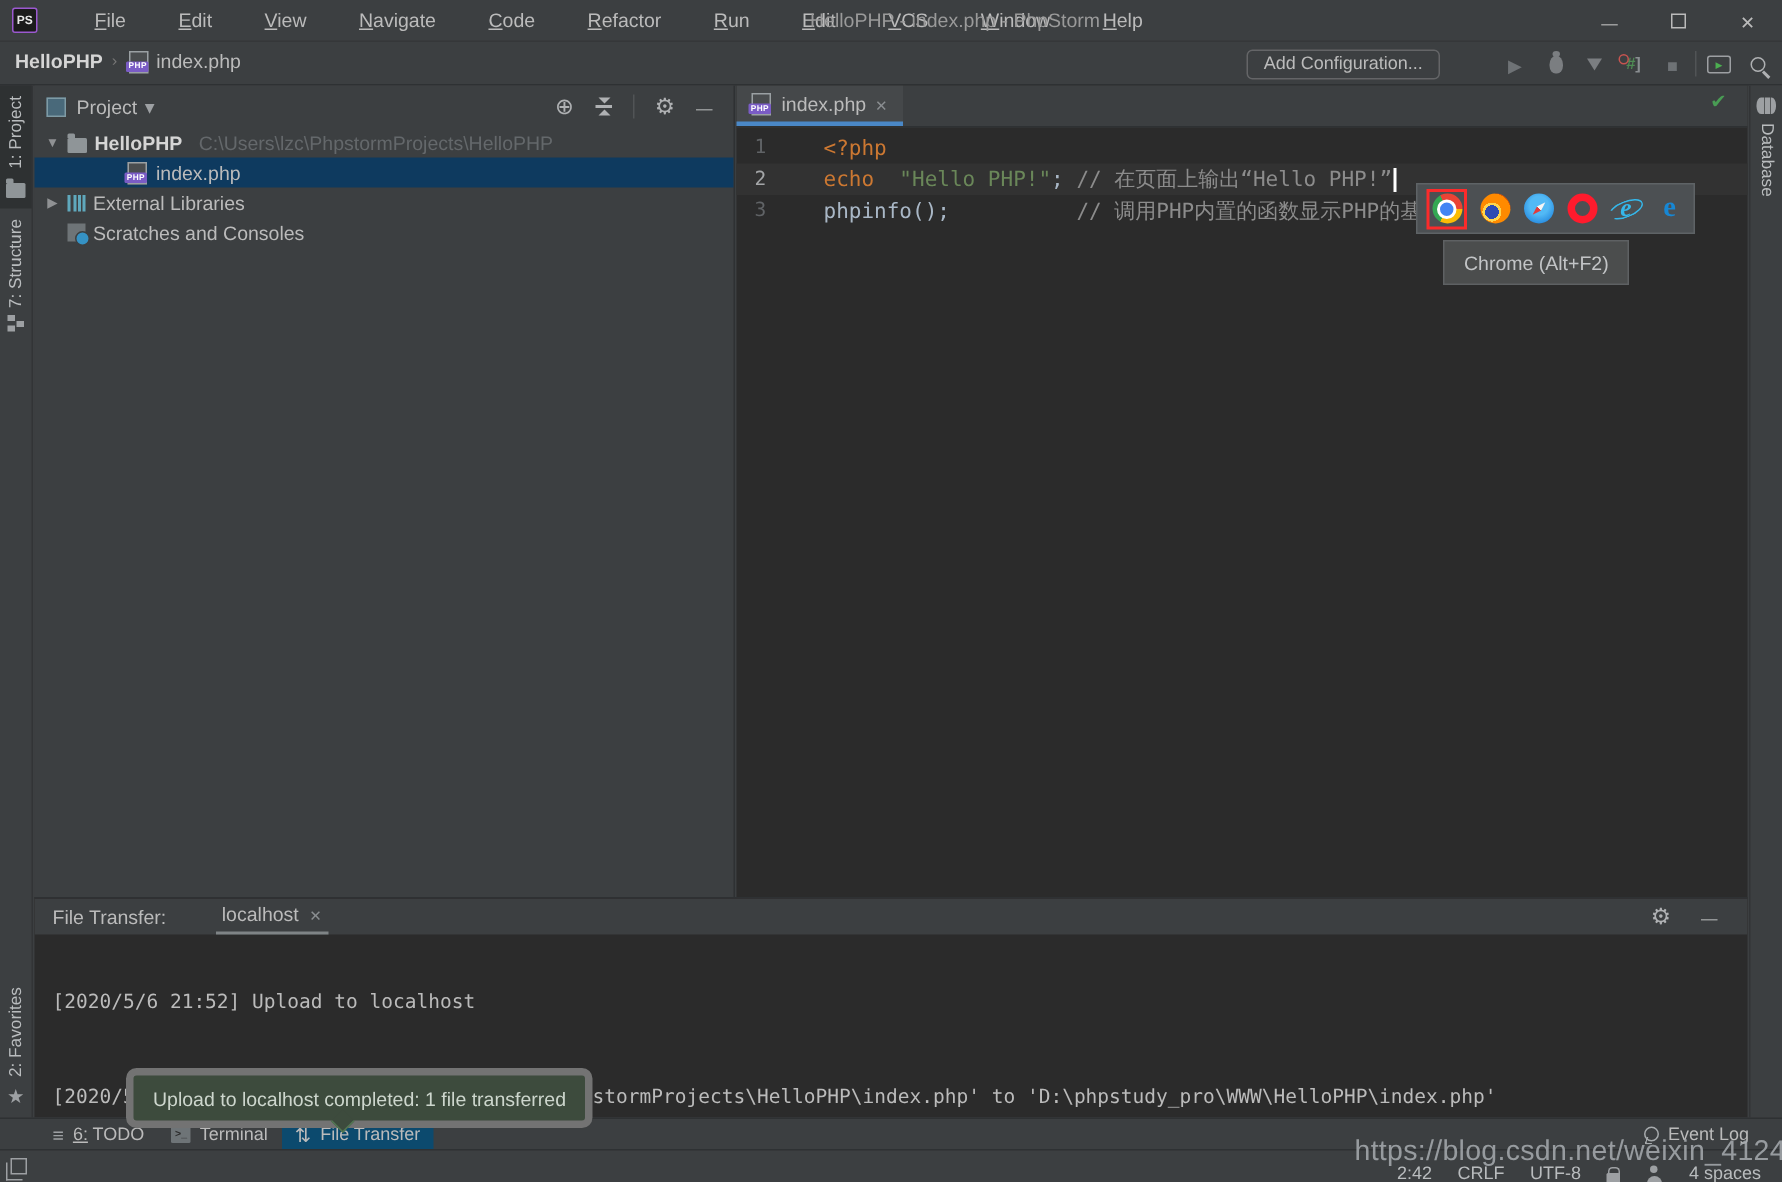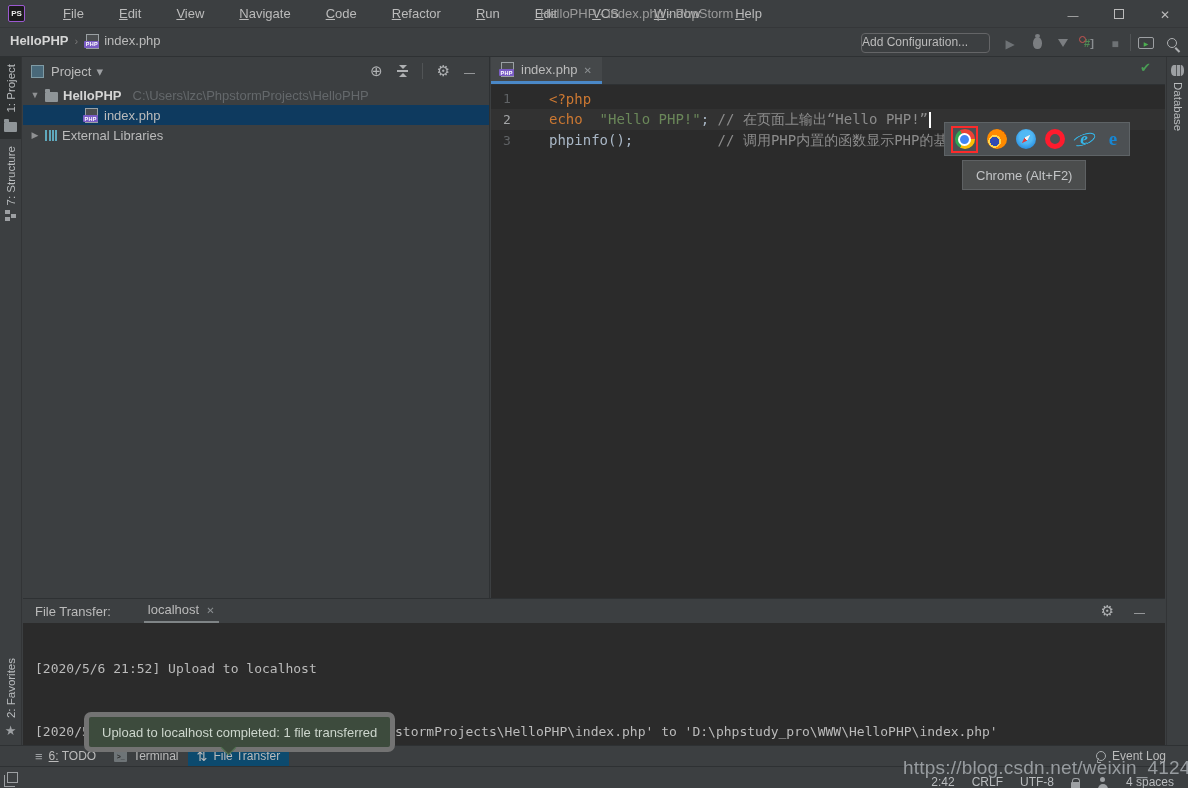--- a/index.html
+++ b/index.html
@@ -18,21 +18,21 @@
   .i-min::before { content:"—"; font-size:11px; }
   .i-max { width:10px; height:10px; border:1.3px solid #BBBBBB; display:inline-block; }
   .i-close::before { content:"✕"; font-size:12px; }
 
   
   .navbar { position:absolute; top:28px; left:0; width:100%; height:29px; background:#3C3F41; border-bottom:1px solid #2E3133; }
   .breadcrumbs { position:absolute; left:10px; top:5px; display:flex; align-items:center; gap:6px; }
   .bc-project { font-weight:bold; color:#D5D5D5; }
   .bc-sep { color:#777; font-size:11px; }
   .bc-file { color:#BBBBBB; display:flex; align-items:center; gap:4px; }
-  .add-config-btn { position:absolute; left:861px; top:5px; width:129px; height:20px; border:1px solid #646567; border-radius:4px; color:#BBBBBB; font-size:12px; text-align:left; line-height:17px; }
+  .add-config-btn { position:absolute; left:831px; top:5px; width:129px; height:20px; border:1px solid #646567; border-radius:4px; color:#BBBBBB; font-size:12px; text-align:center; line-height:17px; }
   .tb-ico { position:absolute; top:6px; width:18px; height:18px; display:flex; align-items:center; justify-content:center; color:#6E7275; }
   .i-play::before { content:"▶"; font-size:12px; }
   .i-bug { width:9px; height:12px; background:#7B7E81; border-radius:50% 50% 45% 45%; position:relative; }
   .i-bug::before { content:""; position:absolute; top:-3px; left:2px; width:5px; height:4px; border-radius:50%; background:#7B7E81; }
   .i-cov { width:0; height:0; border-left:5px solid transparent; border-right:5px solid transparent; border-top:8px solid #7B7E81; }
   .i-attach { font-size:11px; font-weight:bold; color:#4F8A54; position:relative; }
   .i-attach i { font-style:normal; color:#8A8E91; }
   .i-attach::before { content:""; position:absolute; top:-1px; left:-5px; width:5px; height:5px; border-radius:50%; border:1.4px solid #C75450; }
   .i-stop::before { content:"■"; font-size:12px; }
   .tb-sep { position:absolute; top:6px; width:1px; height:17px; background:#515456; }
@@ -280,20 +280,25 @@
       <div class="tree-row selected">
         <span class="indent2"></span>
         <span class="i-php"></span>
         <span>index.php</span>
       </div>
       <div class="tree-row">
         <span class="chev">▶</span>
         <span class="i-lib"></span>
         <span>External Libraries</span>
       </div>
+      <div class="tree-row">
+        <span class="chev-spacer"></span>
+        <span class="i-scratch"></span>
+        <span>Scratches and Consoles</span>
+      </div>
     </div>
   </div>
 
   <div class="editor">
     <div class="tabbar">
       <div class="ed-tab">
         <span class="i-php"></span>
         <span>index.php</span>
         <span class="tab-close"></span>
       </div>

